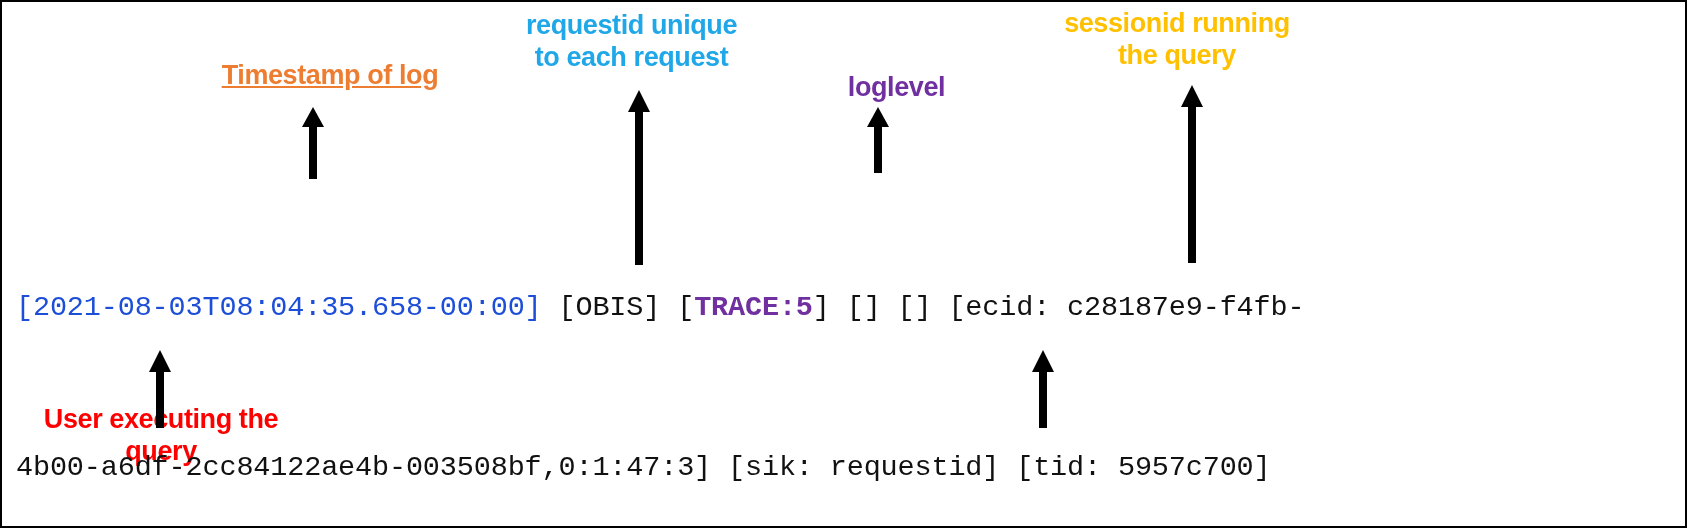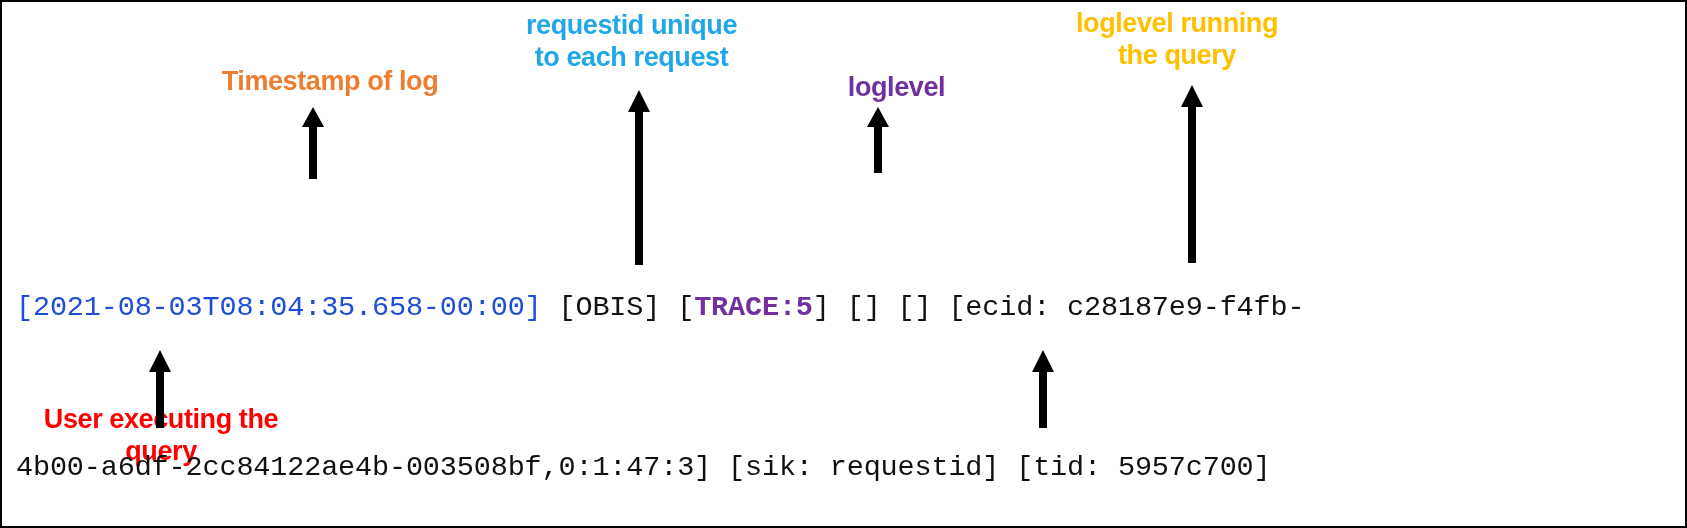--- a/index.html
+++ b/index.html
@@ -53,28 +53,28 @@
   #logblock .ln { display: block; height: 40px; }
   .ts    { color: #1d4ed8; font-weight: normal; }
   .lvl   { color: #7030A0; font-weight: bold; }
   .plain { color: #111111; }
 </style>
 </head>
 <body>
 
 <div id="canvas">
 
-  <div class="callout" style="left:205px; top:64px; width:246px; color:#ED7D31;">Timestamp of log</div>
+  <div class="callout" style="left:205px; top:58px; width:246px; color:#ED7D31;text-decoration:underline;">Timestamp of log</div>
 
   <div class="callout" style="left:512px; top:8px; width:235px; color:#20A7E8;">requestid unique
 to each request</div>
 
   <div class="callout" style="left:832px; top:70px; width:125px; color:#7030A0;">loglevel</div>
 
-  <div class="callout" style="left:1045px; top:6px; width:260px; color:#FFC000;">loglevel running
+  <div class="callout" style="left:1045px; top:6px; width:260px; color:#FFC000;">sessionid running
 the query</div>
 
   <div class="callout" style="left:25px; top:402px; width:268px; color:#FF0000;">User executing the
 query</div>
 
 
   <div class="arrow" style="left:298px; top:105px; width:26px; height:72px;">
     <svg width="26" height="72" viewBox="0 0 26 72">
       <polygon points="13,0 24,20 17,20 17,72 9,72 9,20 2,20" fill="#000000"></polygon>
     </svg>

